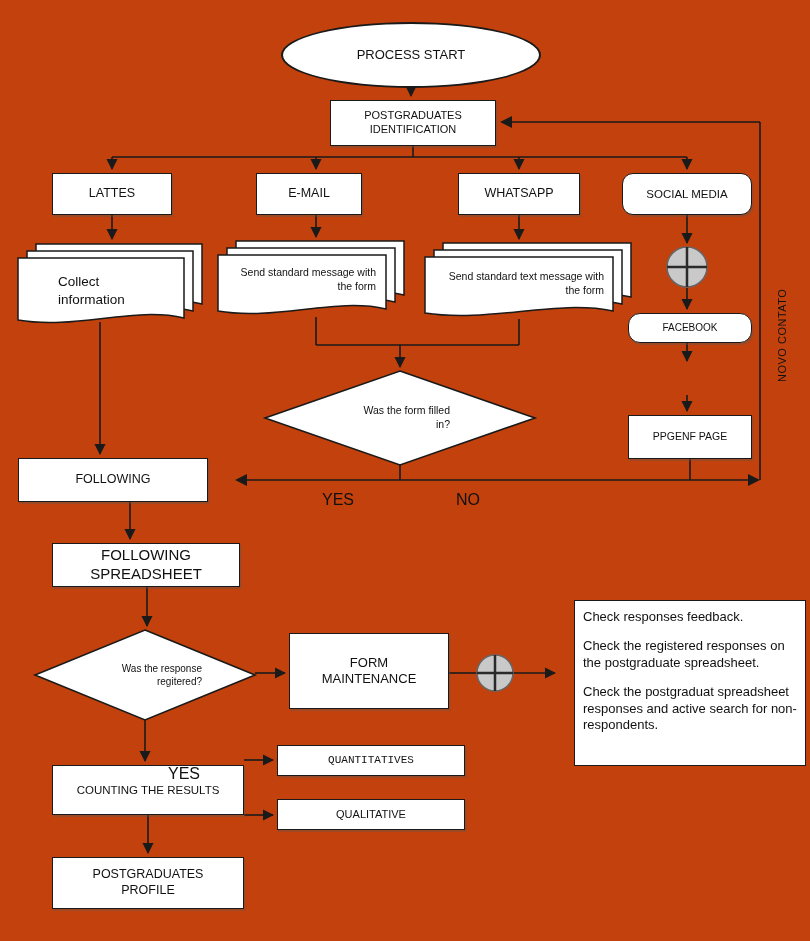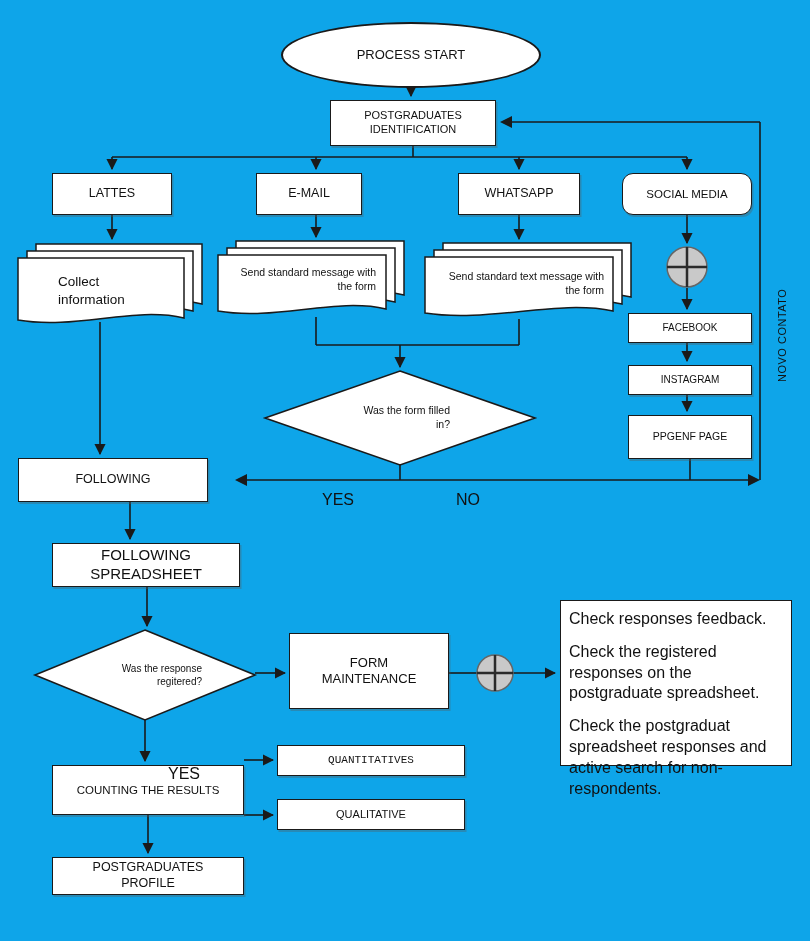--- a/index.html
+++ b/index.html
@@ -1,19 +1,19 @@
 <!DOCTYPE html>
 <html><head>
 <meta charset="utf-8">
 <style>
   html,body { margin:0; padding:0; background:#ffffff; }
   #canvas {
     position:relative; width:810px; height:941px;
     font-family:"Liberation Sans", sans-serif; color:#111;
-    background:#0ea5e9; overflow:hidden;
+    background:#c2410c; overflow:hidden;
   }
   #wires { position:absolute; left:0; top:0; z-index:0; }
   .node {
     position:absolute; z-index:1; background:#fff;
     border:1.6px solid #1a1a1a;
     display:flex; align-items:center; justify-content:center;
     text-align:center; line-height:1.25; box-sizing:border-box;
     box-shadow:1.5px 2px 0 rgba(90,90,90,.35);
   }
   .ellipse { border-radius:50%; border-width:2px; box-shadow:none; }
@@ -22,42 +22,43 @@
     justify-content:center; text-align:right; line-height:1.3;
     background:transparent;
   }
   .label { position:absolute; z-index:2; background:transparent; font-size:16px;margin-top:36px; }
   .vertical-label {
     position:absolute; z-index:2; writing-mode:vertical-rl;
     transform:rotate(180deg); font-size:11px; letter-spacing:.5px;
   }
   .notes {
     position:absolute; z-index:1; background:#fff; border:1.6px solid #1a1a1a;
-    box-sizing:border-box; padding:8px 8px 4px 8px; font-size:16px; line-height:1.3;
+    box-sizing:border-box; padding:8px 8px 4px 8px; font-size:13px; line-height:1.3;
     text-align:left;
+    margin-left:14px;
   }
   .notes p { margin:0 0 12px 0; }
 
   
   .n-start        { left:281px; top:22px;  width:260px; height:66px; font-size:13px; }
   .n-postgrad-id  { left:330px; top:100px; width:166px; height:46px; font-size:11px; padding:0 8px; }
   .n-lattes       { left:52px;  top:173px; width:120px; height:42px; font-size:12.5px; }
   .n-email        { left:256px; top:173px; width:106px; height:42px; font-size:12.5px; }
   .n-whatsapp     { left:458px; top:173px; width:122px; height:42px; font-size:12.5px; }
   .n-social       { left:622px; top:173px; width:130px; height:42px; font-size:11.5px;border-radius:11px; }
-  .n-facebook     { left:628px; top:313px; width:124px; height:30px; font-size:10px; }
+  .n-facebook     { left:628px; top:313px; width:124px; height:30px; font-size:10px;border-radius:12px; }
   .n-instagram    { left:628px; top:365px; width:124px; height:30px; font-size:10px; }
   .n-ppgenf       { left:628px; top:415px; width:124px; height:44px; font-size:10.5px; }
   .n-following    { left:18px;  top:458px; width:190px; height:44px; font-size:12.5px; }
   .n-spreadsheet  { left:52px;  top:543px; width:188px; height:44px; font-size:15px; }
   .n-formmaint    { left:289px; top:633px; width:160px; height:76px; font-size:13px; padding:12px 24px; }
   .n-counting     { left:52px;  top:765px; width:192px; height:50px; font-size:11.5px; }
   .n-quant        { left:277px; top:745px; width:188px; height:31px; font-size:11px;font-family:Liberation Mono, monospace; }
   .n-qual         { left:277px; top:799px; width:188px; height:31px; font-size:11px; }
-  .n-profile      { left:52px;  top:857px; width:192px; height:38px; font-size:12.5px; padding:12px 36px; }
+  .n-profile      { left:52px;  top:857px; width:192px; height:52px; font-size:12.5px; padding:12px 36px; }
   .n-notes        { left:560px; top:600px; width:232px; height:166px; }
 
   
   .o-collect      { left:58px;  top:268px; width:96px;  height:46px; font-size:13.5px; justify-content:flex-start; text-align:left; }
   .o-email-doc    { left:224px; top:260px; width:152px; height:40px; font-size:10.5px; }
   .o-whatsapp-doc { left:432px; top:264px; width:172px; height:40px; font-size:10.5px; }
   .o-diamond1     { left:352px; top:396px; width:98px;  height:44px; font-size:10.5px; }
   .o-diamond2     { left:88px;  top:654px; width:114px; height:42px; font-size:10px; }
 
   .l-yes1 { left:322px; top:455px; }
@@ -160,21 +161,20 @@
   <div class="node ellipse n-start">PROCESS START</div>
 
   <div class="node n-postgrad-id">POSTGRADUATES IDENTIFICATION</div>
 
   <div class="node n-lattes">LATTES</div>
   <div class="node n-email">E-MAIL</div>
   <div class="node n-whatsapp">WHATSAPP</div>
   <div class="node n-social">SOCIAL MEDIA</div>
 
   <div class="node n-facebook">FACEBOOK</div>
-  <div class="node n-instagram">INSTAGRAM</div>
   <div class="node n-ppgenf">PPGENF PAGE</div>
 
   <div class="node n-following">FOLLOWING</div>
   <div class="node n-spreadsheet">FOLLOWING SPREADSHEET</div>
   <div class="node n-formmaint">FORM MAINTENANCE</div>
   <div class="node n-counting">COUNTING THE RESULTS</div>
   <div class="node n-quant">QUANTITATIVES</div>
   <div class="node n-qual">QUALITATIVE</div>
   <div class="node n-profile">POSTGRADUATES PROFILE</div>
 

